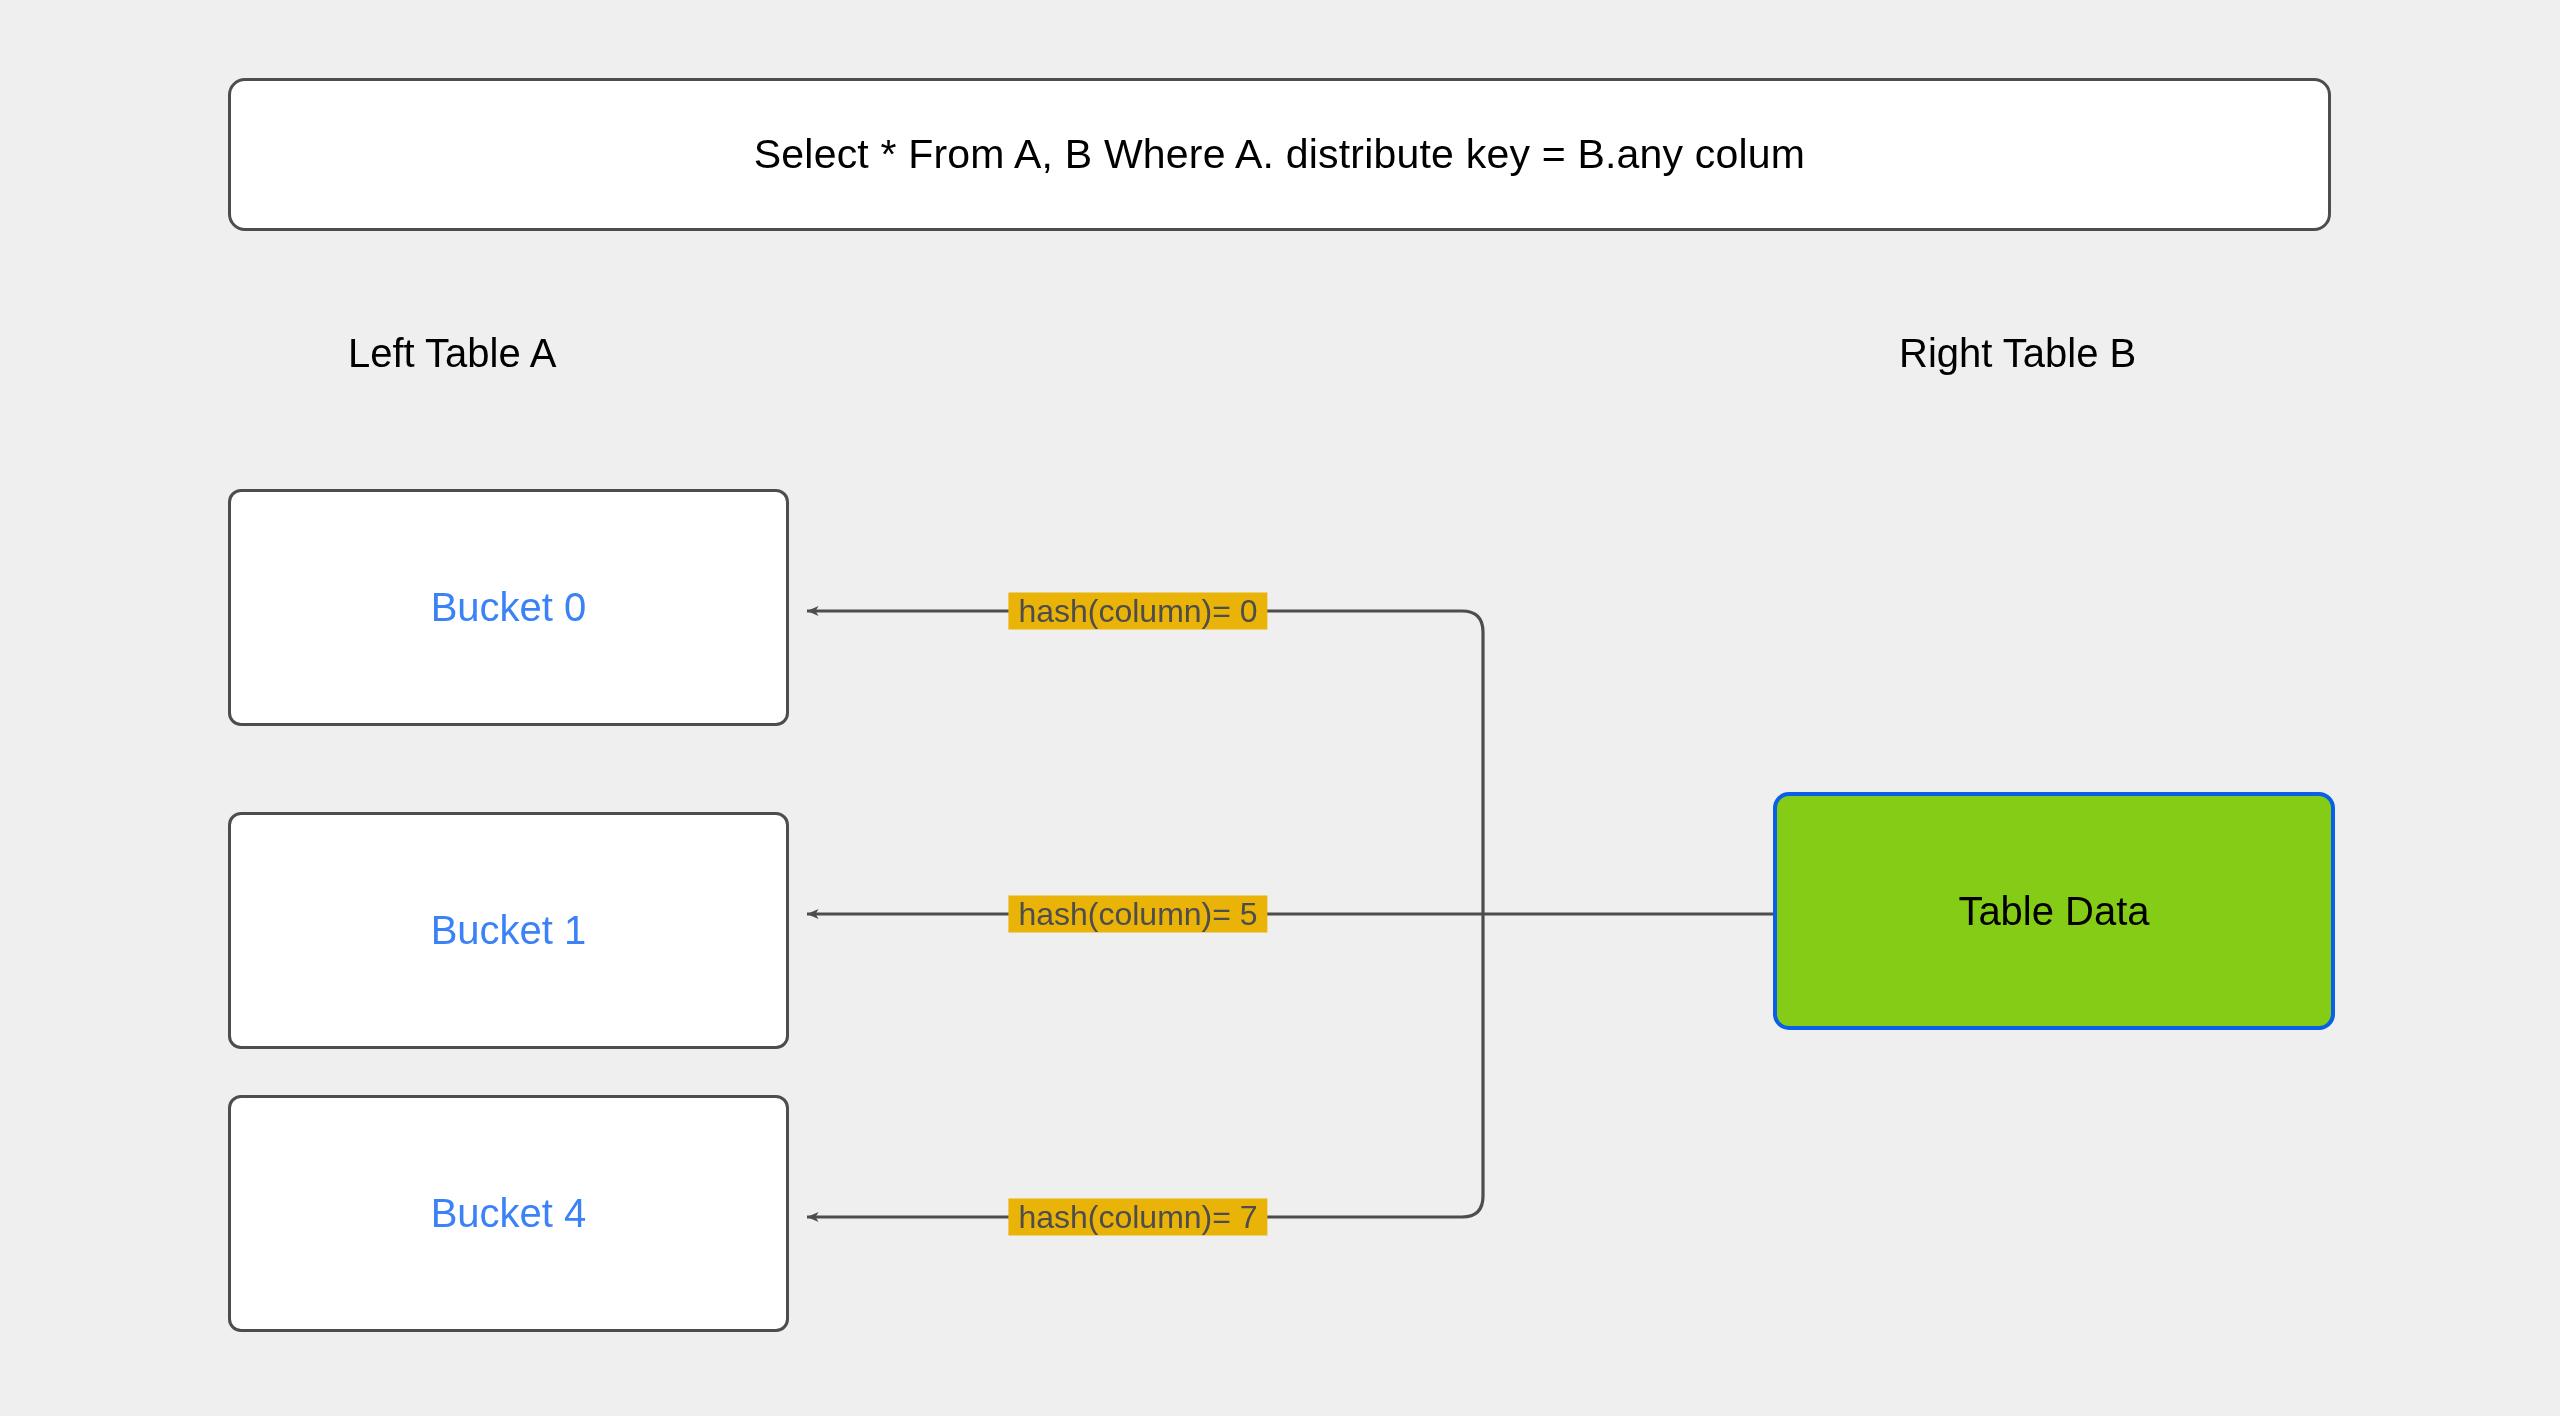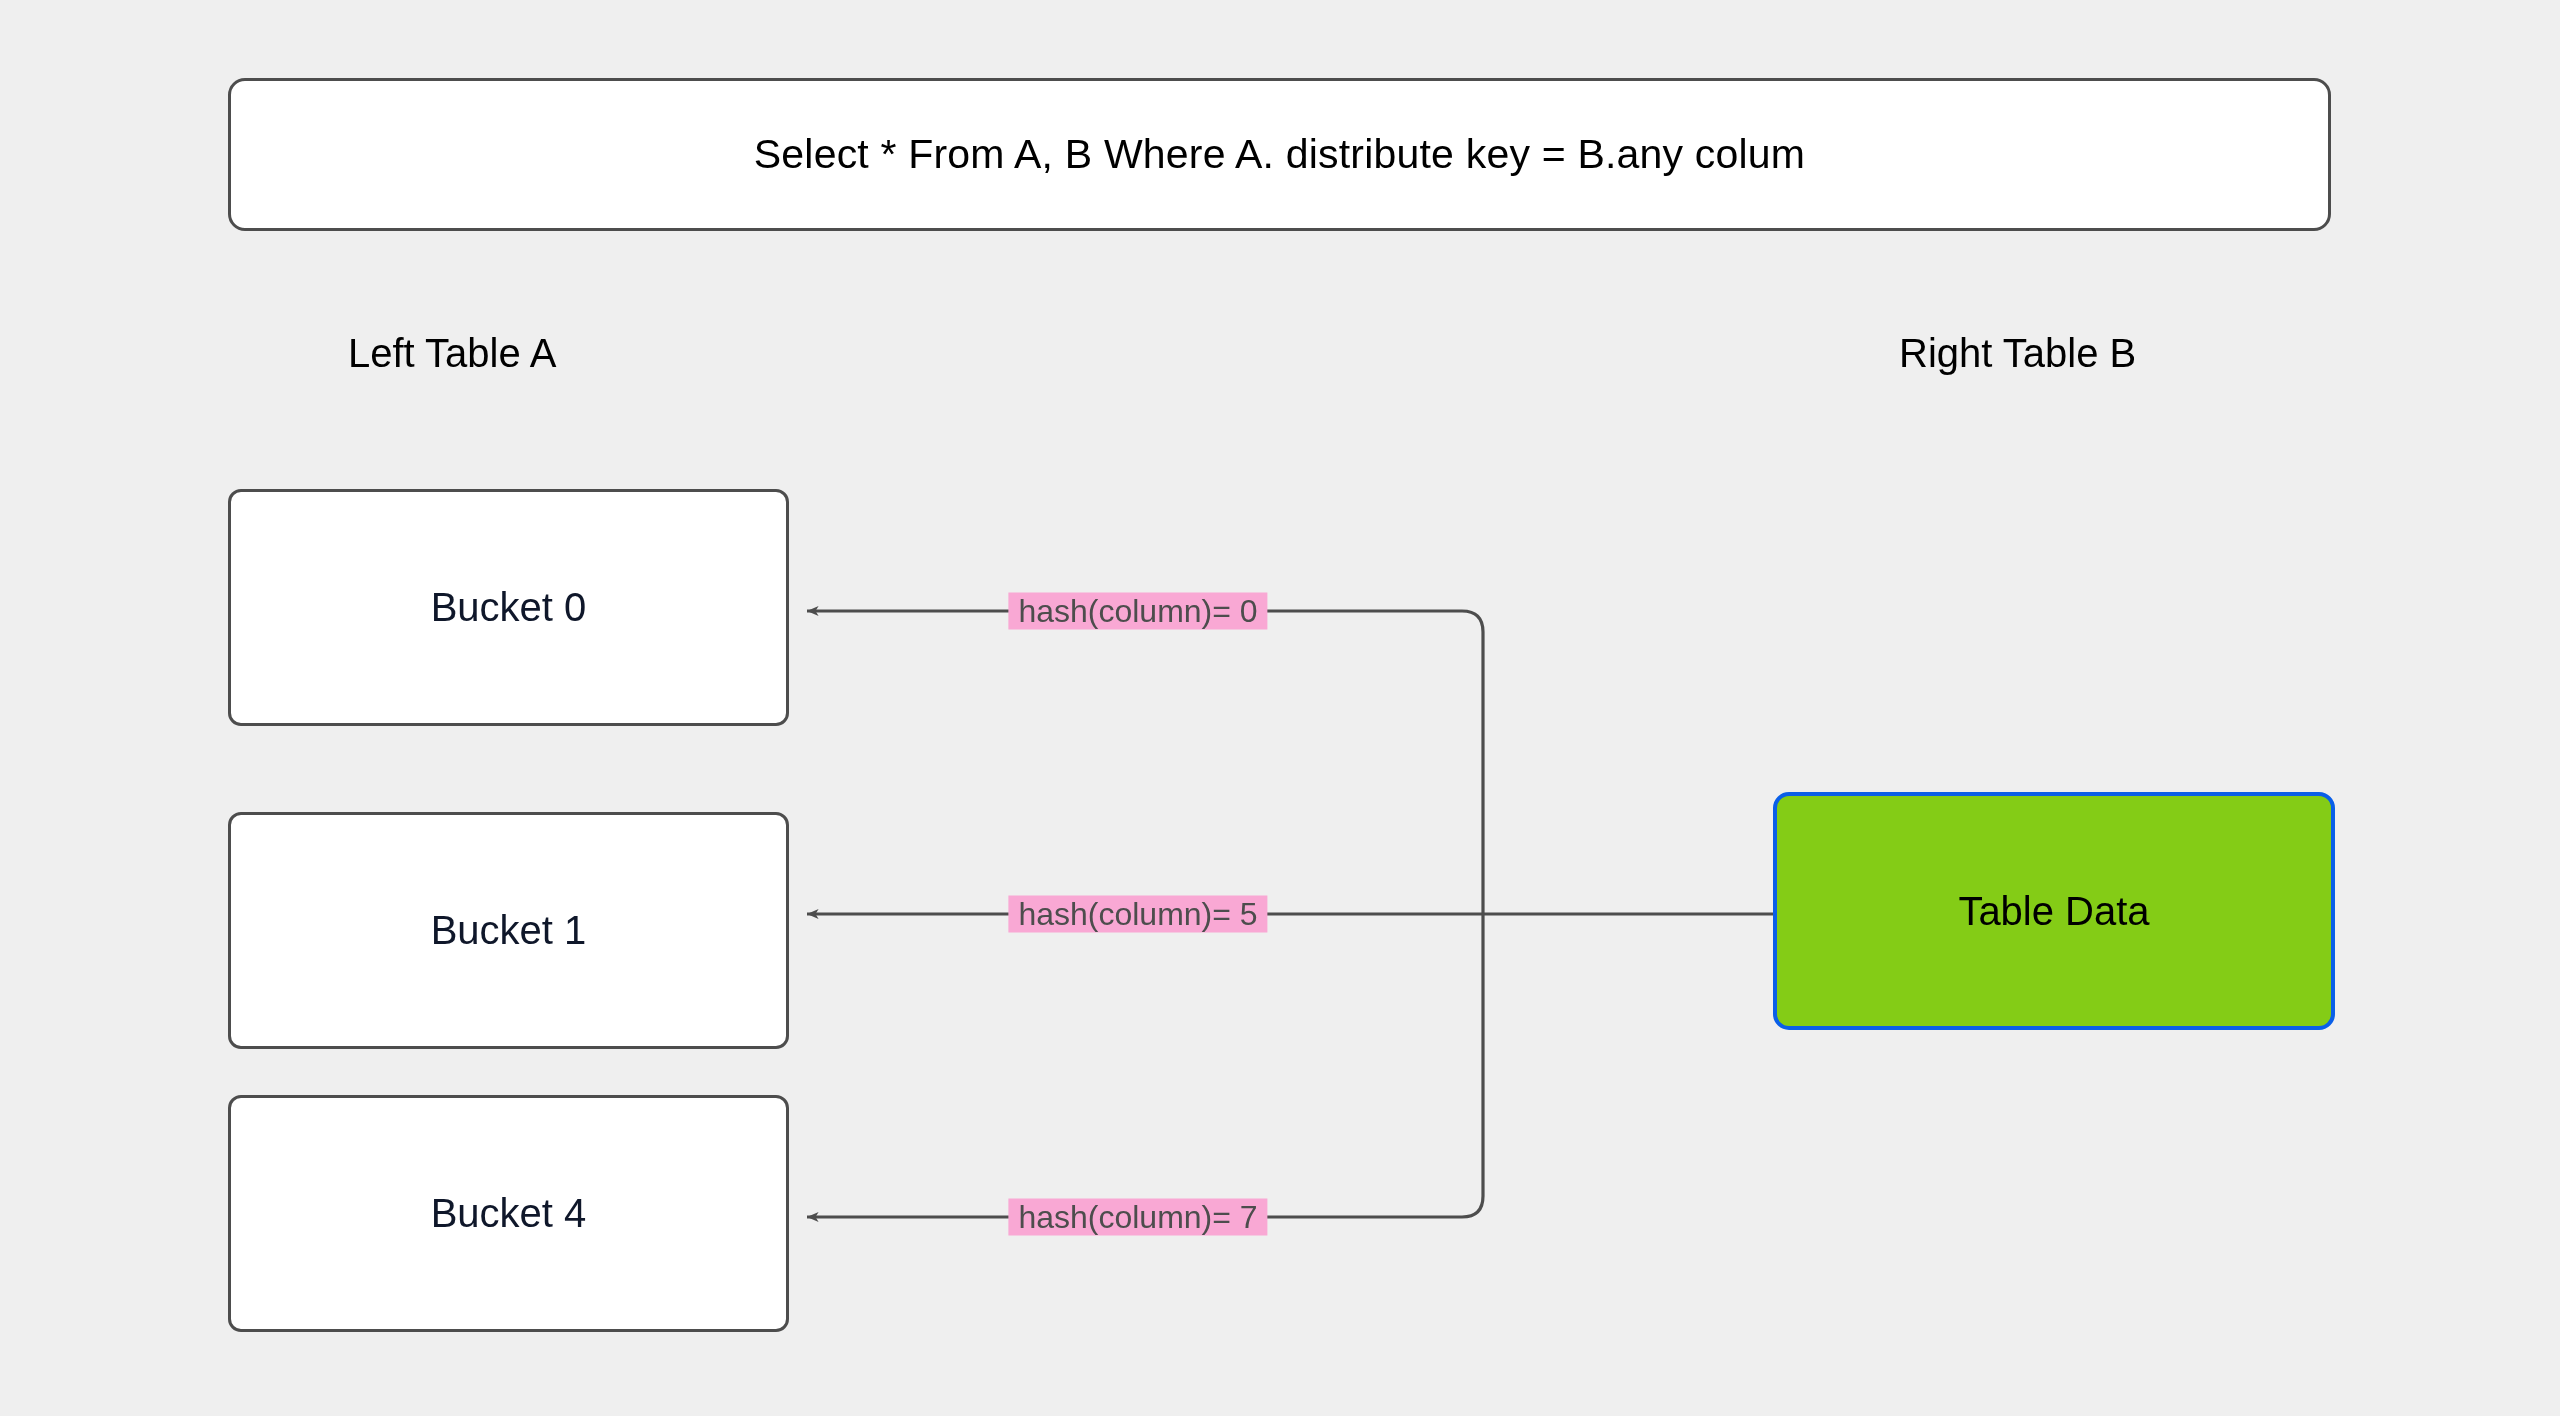--- a/index.html
+++ b/index.html
@@ -58,21 +58,21 @@
   .bucket-box {
     left: 228px;
     width: 561px;
     height: 237px;
     background: #ffffff;
     border: 3px solid #4d4d4d;
     border-radius: 13px;
   }
   .bucket-box .node-label {
     font-size: 40px;
-    color: #0f172a;
+    color: #3b82f6;
   }
   #bucket-0 { top: 489px; }
   #bucket-1 { top: 792px; margin-top: 20px; }
   #bucket-2 { top: 1095px; }
 
   .data-box {
     left: 1773px;
     top: 792px;
     width: 562px;
     height: 238px;
@@ -93,21 +93,21 @@
     white-space: nowrap;
   }
   #heading-left  { left: 348px;  top: 331px; }
   #heading-right { left: 1899px; top: 331px; }
 
   
   .edge-label {
     position: absolute;
     font-size: 32px;
     color: #4d4d4d;
-    background: #f9a8d4;
+    background: #eab308;
     padding: 0 10px;
     white-space: nowrap;
     transform: translate(-50%, -50%);
   }
   #edge-label-0 { left: 1138px; top: 611px; }
   #edge-label-1 { left: 1138px; top: 914px; }
   #edge-label-2 { left: 1138px; top: 1217px; }
 </style>
 </head>
 <body>

